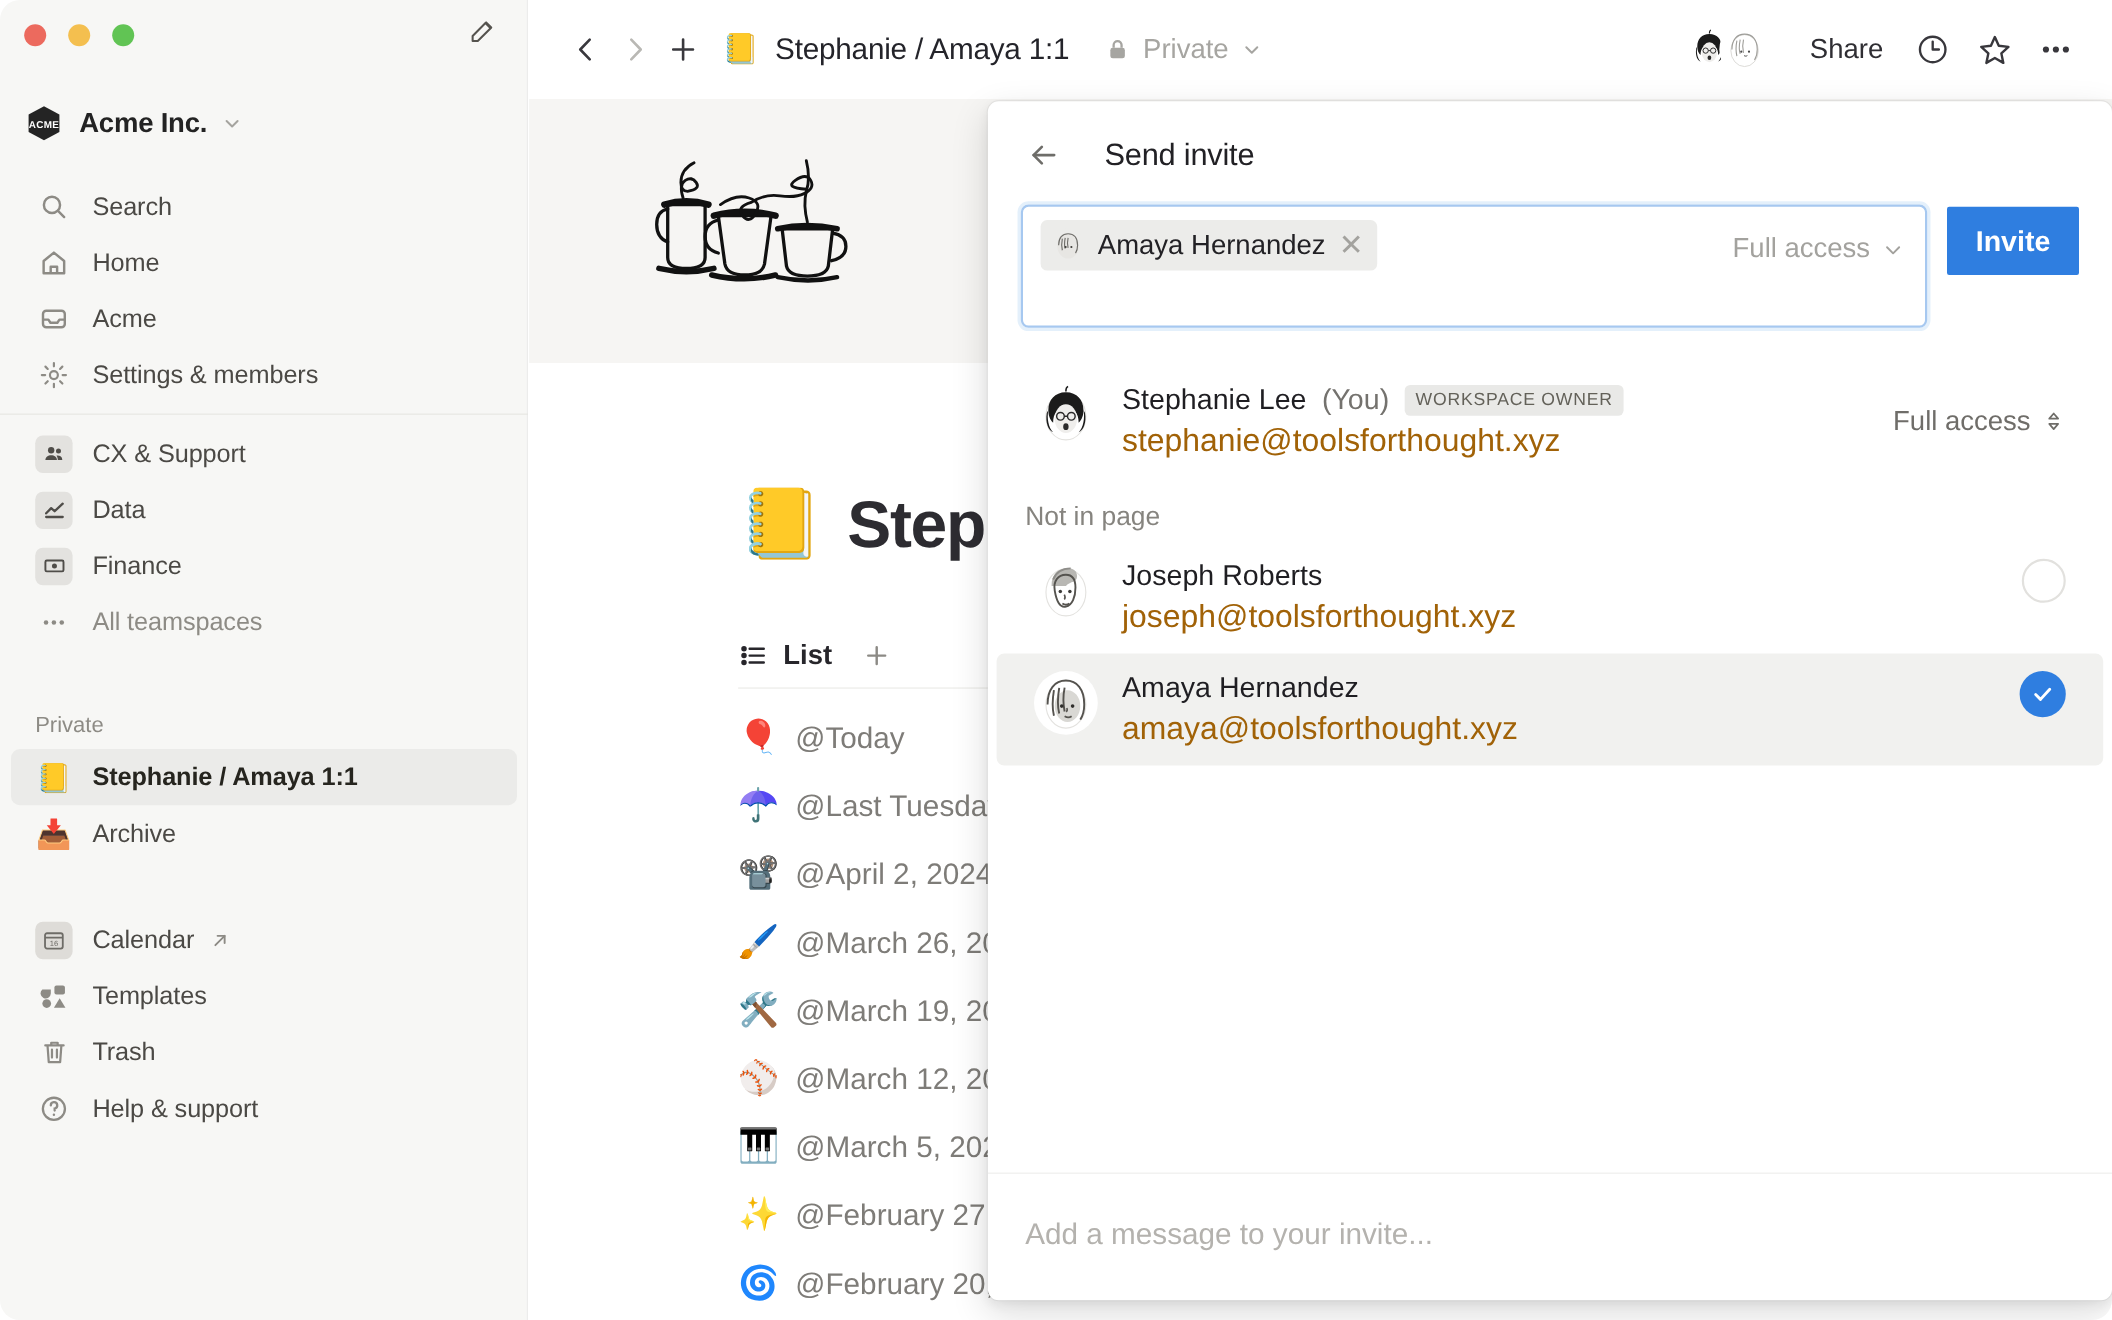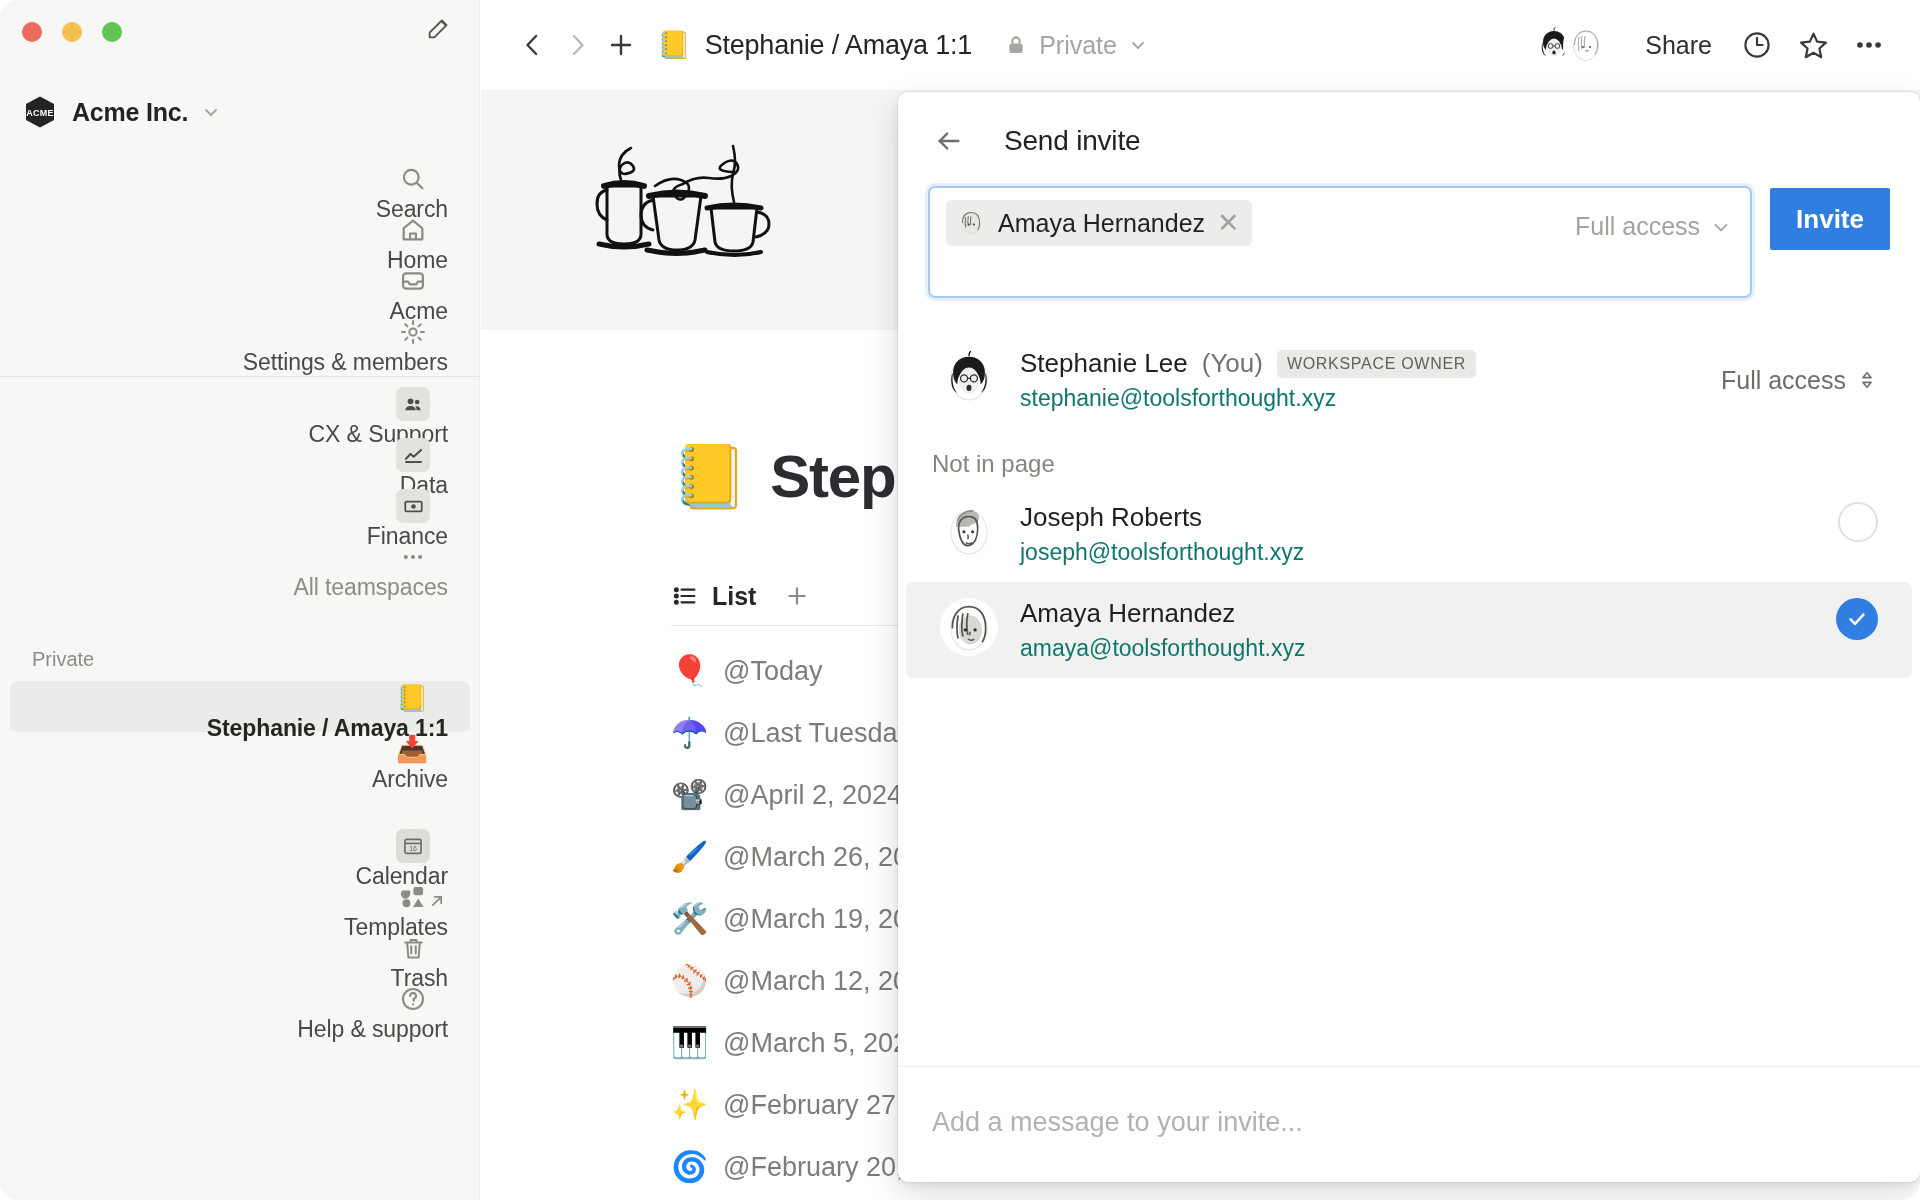--- a/index.html
+++ b/index.html
@@ -48,23 +48,23 @@
     letter-spacing: -0.2px;
   }
   .ws-caret { margin-left: 13px; color: #a5a49f; display:flex; }
   .ws-edit {
     position: absolute; right: 26px; top: 14px;
     width: 28px; height: 28px; color: #55534e;
   }
 
   .nav { position: absolute; left: 0; top: 162px; width: 480px; }
   .nav-item {
-    display: flex; align-items: flex-end;
+    display: flex; align-items: center;
     height: 51px; padding: 0 22px; margin: 0 10px;
-    border-radius: 8px; cursor: pointer; flex-direction: column;
+    border-radius: 8px; cursor: pointer;
   }
   .nav-item .ico {
     width: 34px; height: 34px; margin-right: 18px;
     flex: 0 0 auto; display: flex; align-items: center; justify-content: center;
     color: #8d8b85;
   }
   .nav-item .lbl {
     font-size: 23px; color: #4b4945; letter-spacing: -0.1px;
     white-space: nowrap;
   }
@@ -253,21 +253,21 @@
   }
   .pinfo { flex: 1 1 auto; min-width: 0; }
   .pname-line { display: flex; align-items: center; gap: 14px; }
   .pname { font-size: 26px; color: #1f1e22; white-space: nowrap; }
   .pyou { font-size: 26px; color: #74726e; }
   .badge {
     background: #e9e9e7; color: #636159;
     font-size: 16px; letter-spacing: 0.7px;
     padding: 5px 10px; border-radius: 5px; white-space: nowrap;
   }
-  .pmail { font-size: 23px; color: #0f766e; margin-top: 6px; }
+  .pmail { font-size: 29px; color: #a16207; margin-top: 6px; }
   .paccess {
     display: flex; align-items: center; gap: 10px;
     font-size: 25px; color: #6f6d69; white-space: nowrap; cursor: pointer;
   }
   .check-empty {
     width: 40px; height: 40px; border-radius: 50%;
     border: 2px solid #e2e1de; flex: 0 0 auto;
   }
   .check-full {
     width: 42px; height: 42px; border-radius: 50%;

